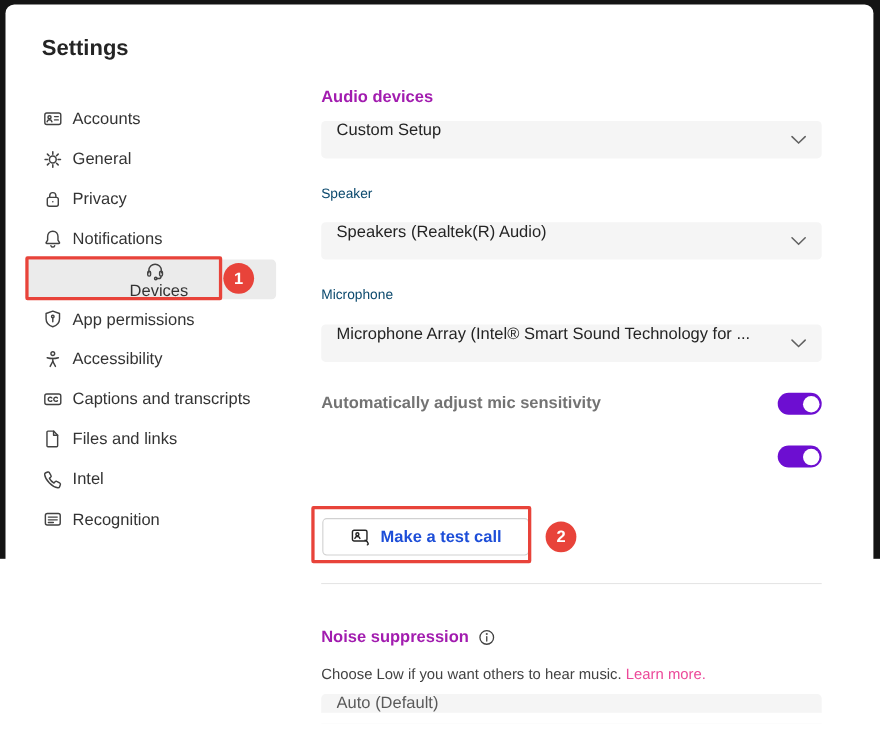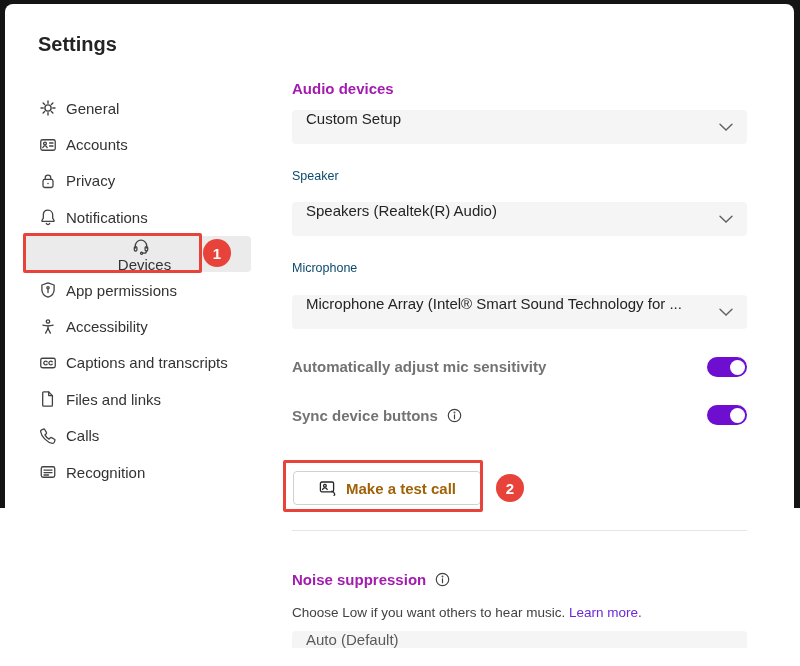--- a/index.html
+++ b/index.html
@@ -33,25 +33,25 @@
   .toggle-row-label { position:absolute; left:287px; font-size:15px; font-weight:700;
                       color:#737373; display:flex; align-items:center; gap:8px; }
   .toggle { position:absolute; left:702px; width:40px; height:20px; border-radius:10px;
             background:#6d0ed1; cursor:pointer; }
   .toggle .knob { position:absolute; right:2.5px; top:2.5px; width:15px; height:15px;
                   border-radius:50%; background:#ffffff; }
 
   .test-call-btn { position:absolute; left:288px; top:467px; width:188px; height:34px;
                    background:#ffffff; border:1px solid #d1d1d1; border-radius:4px;
                    display:flex; align-items:center; justify-content:center; gap:8px;
-                   font-size:15px; font-weight:600; color:#a16207; cursor:pointer;text-align:right; }
+                   font-size:15px; font-weight:600; color:#1d4ed8; cursor:pointer;text-align:right; }
   .divider { position:absolute; left:287px; top:526px; width:455px; height:1px;
              background:#e5e5e5; }
   .desc-text { position:absolute; left:287px; top:601px; font-size:13.5px; color:#424242; }
-  .desc-text a { color:#6d28d9; text-decoration:none; cursor:pointer; }
+  .desc-text a { color:#ec4899; text-decoration:none; cursor:pointer; }
 
   .bottom-fade { position:absolute; left:0; top:644px; width:789px; height:10px;
                  background:#ffffff; z-index:4; }
 
   
   .anno-box { position:absolute; border:3px solid #e8433a; border-radius:2px; z-index:5; }
   .anno-box.b1 { left:18px; top:229px; width:179px; height:40px; }
   .anno-box.b2 { left:278px; top:456px; width:200px; height:52px; }
   .anno-circle { position:absolute; width:28px; height:28px; border-radius:50%;
                  background:#e8433a; color:#ffffff; font-size:15px; font-weight:700;
@@ -64,20 +64,33 @@
 </style>
 </head>
 <body>
 
 <div class="frame">
   <div class="window">
 
     <div class="settings-title">Settings</div>
 
     <nav class="sidebar-nav">
+
+      <div class="nav-item">
+        <span class="icn">
+          <svg viewBox="0 0 20 20" fill="none" stroke="#424242" stroke-width="1.3" stroke-linecap="round">
+            <rect x="2.75" y="4.75" width="14.5" height="10.5" rx="1.8"></rect>
+            <circle cx="7" cy="8.6" r="1.4"></circle>
+            <path d="M4.8 12.7c.4-1.2 1.2-1.8 2.2-1.8s1.8.6 2.2 1.8"></path>
+            <line x1="11.6" y1="8" x2="15" y2="8"></line>
+              <line x1="11.6" y1="11" x2="15" y2="11"></line>
+          </svg>
+        </span>
+        <span class="lbl">Accounts</span>
+      </div>
 
       <div class="nav-item">
         <span class="icn">
           <svg viewBox="0 0 20 20" fill="none" stroke="#424242" stroke-width="1.4" stroke-linecap="round">
             <circle cx="10" cy="10" r="3.1"></circle>
             <line x1="10" y1="3" x2="10" y2="5.2"></line>
               <line x1="10" y1="14.8" x2="10" y2="17"></line>
             <line x1="3" y1="10" x2="5.2" y2="10"></line>
               <line x1="14.8" y1="10" x2="17" y2="10"></line>
             <line x1="5.1" y1="5.1" x2="6.6" y2="6.6"></line>
@@ -85,33 +98,20 @@
             <line x1="14.9" y1="5.1" x2="13.4" y2="6.6"></line>
               <line x1="6.6" y1="13.4" x2="5.1" y2="14.9"></line>
           </svg>
         </span>
         <span class="lbl">General</span>
       </div>
 
       <div class="nav-item">
         <span class="icn">
           <svg viewBox="0 0 20 20" fill="none" stroke="#424242" stroke-width="1.3" stroke-linecap="round">
-            <rect x="2.75" y="4.75" width="14.5" height="10.5" rx="1.8"></rect>
-            <circle cx="7" cy="8.6" r="1.4"></circle>
-            <path d="M4.8 12.7c.4-1.2 1.2-1.8 2.2-1.8s1.8.6 2.2 1.8"></path>
-            <line x1="11.6" y1="8" x2="15" y2="8"></line>
-              <line x1="11.6" y1="11" x2="15" y2="11"></line>
-          </svg>
-        </span>
-        <span class="lbl">Accounts</span>
-      </div>
-
-      <div class="nav-item">
-        <span class="icn">
-          <svg viewBox="0 0 20 20" fill="none" stroke="#424242" stroke-width="1.3" stroke-linecap="round">
             <rect x="5" y="8.4" width="10" height="8.1" rx="1.8"></rect>
             <path d="M7.2 8.4V6.9a2.8 2.8 0 015.6 0v1.5"></path>
             <circle cx="10" cy="12.4" r="0.75" fill="#424242" stroke="none"></circle>
           </svg>
         </span>
         <span class="lbl">Privacy</span>
       </div>
 
       <div class="nav-item">
         <span class="icn">
@@ -180,21 +180,21 @@
         </span>
         <span class="lbl">Files and links</span>
       </div>
 
       <div class="nav-item">
         <span class="icn">
           <svg viewBox="0 0 20 20" fill="none" stroke="#424242" stroke-width="1.3" stroke-linecap="round" stroke-linejoin="round">
             <path d="M6.7 3.5l1.7 2.9a1 1 0 01-.2 1.3L6.9 8.9a10.3 10.3 0 004.2 4.2l1.2-1.3a1 1 0 011.3-.2l2.9 1.7a1 1 0 01.4 1.2l-.7 1.9a1.6 1.6 0 01-1.7 1C9.4 16.7 3.3 10.6 2.6 5.5a1.6 1.6 0 011-1.7l1.9-.7a1 1 0 011.2.4z"></path>
           </svg>
         </span>
-        <span class="lbl">Calls</span>
+        <span class="lbl">Intel</span>
       </div>
 
       <div class="nav-item">
         <span class="icn">
           <svg viewBox="0 0 20 20" fill="none" stroke="#424242" stroke-width="1.3" stroke-linecap="round">
             <rect x="3.25" y="4.75" width="13.5" height="10.5" rx="1.8"></rect>
             <line x1="6" y1="8.1" x2="14" y2="8.1"></line>
             <line x1="6" y1="10.6" x2="14" y2="10.6"></line>
             <line x1="6" y1="13" x2="10.5" y2="13"></line>
           </svg>
@@ -232,30 +232,20 @@
             <path d="M1 1.2l6 5.8 6-5.8"></path>
           </svg>
       </span>
     </div>
 
     <div class="toggle-row-label" style="top:354px">Automatically adjust mic sensitivity</div>
     <div class="toggle" style="top:353px" role="switch" aria-checked="true">
       <span class="knob"></span>
     </div>
 
-    <div class="toggle-row-label" style="top:403px">
-      <span>Sync device buttons</span>
-      <span class="info-icn">
-        <svg viewBox="0 0 20 20" fill="none" stroke="#424242" stroke-width="1.4" stroke-linecap="round">
-          <circle cx="10" cy="10" r="7.3"></circle>
-            <line x1="10" y1="9.2" x2="10" y2="13.8"></line>
-          <circle cx="10" cy="6.4" r="0.4" fill="#424242"></circle>
-        </svg>
-      </span>
-    </div>
     <div class="toggle" style="top:401px" role="switch" aria-checked="true">
       <span class="knob"></span>
     </div>
 
     <button class="test-call-btn">
       <span class="icn" style="width:20px;height:20px">
         <svg viewBox="0 0 20 20" fill="none" stroke="#242424" stroke-width="1.3" stroke-linecap="round" stroke-linejoin="round">
           <rect x="2.4" y="4" width="13.2" height="9.8" rx="1.5"></rect>
           <circle cx="6.9" cy="7.7" r="1.35"></circle>
           <path d="M4.6 11.5c.4-1.1 1.2-1.7 2.3-1.7s1.9.6 2.3 1.7"></path>

